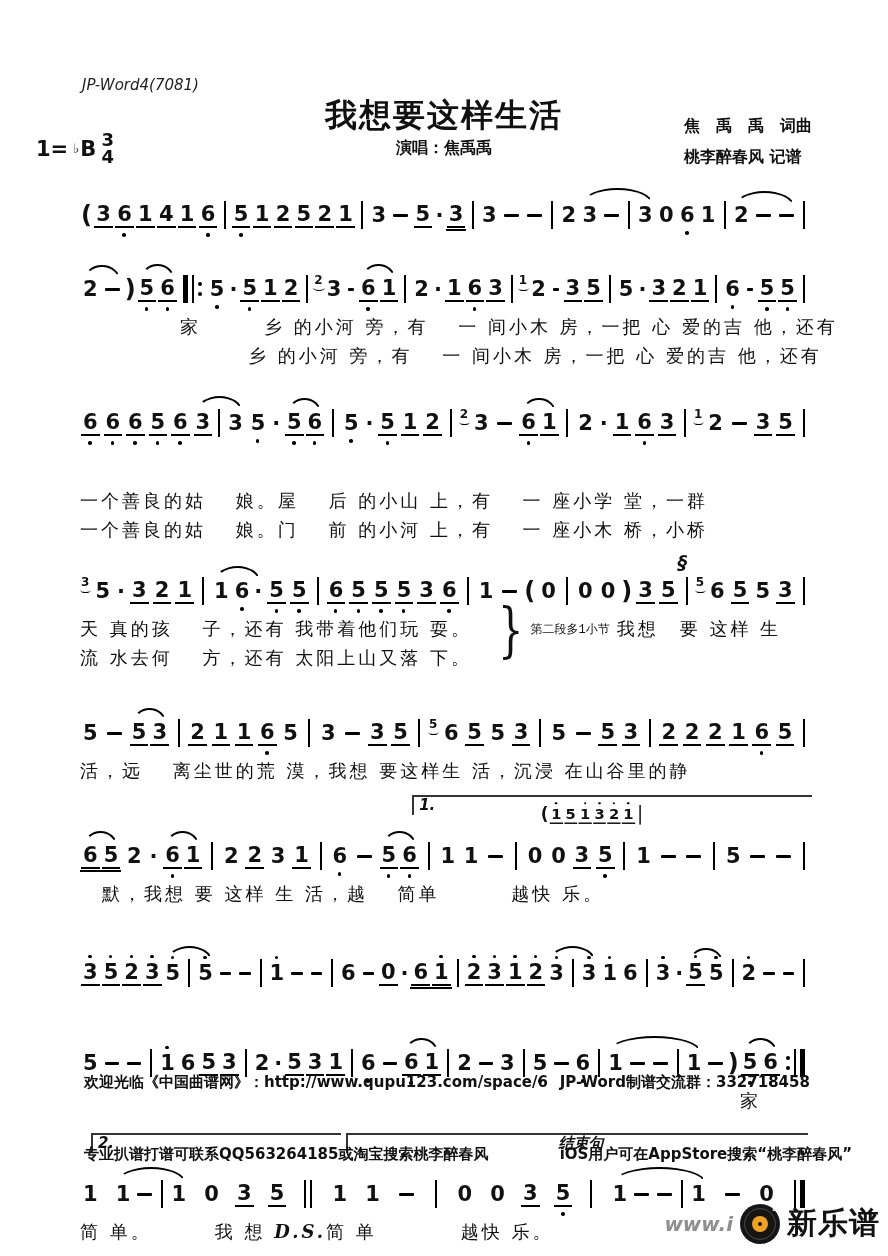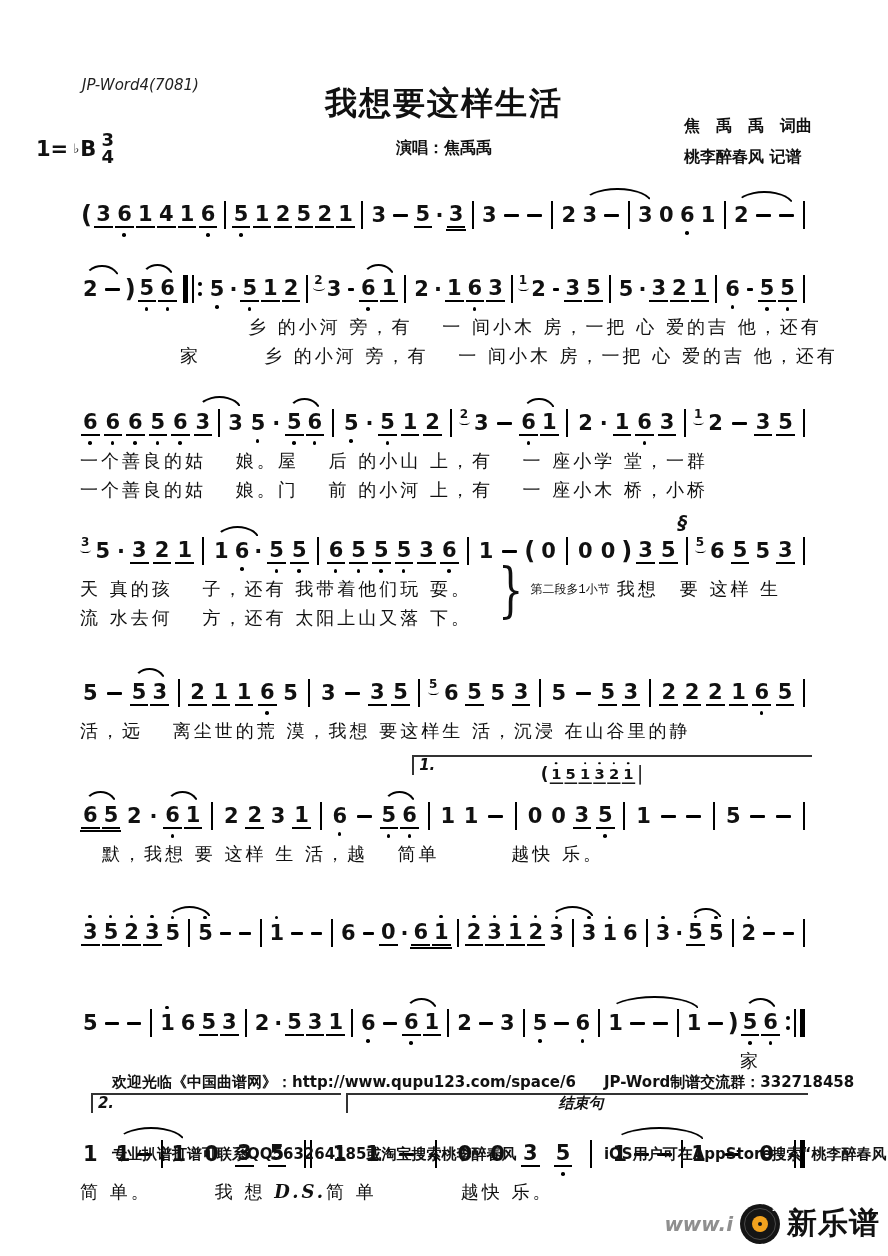--- a/index.html
+++ b/index.html
@@ -54,38 +54,38 @@
   .volta span{font-style:italic;font-weight:bold;font-size:15px;padding-left:5px;position:relative;top:-2px;display:inline-block;}
   .cue{position:absolute;display:flex;align-items:center;transform:scale(.7);transform-origin:left top;}
   .tail{position:absolute;display:flex;align-items:center;gap:7px;}
   .brace{font-size:40px;font-weight:normal;transform:scaleY(1.5);font-family:"DejaVu Serif",serif;}
   .tailnote{font-size:12px;font-family:Liberation Mono, monospace;}
   .tailtext{font-size:18px;font-family:"DejaVu Serif",serif;letter-spacing:3px;white-space:pre;}
   .ds{font-style:italic;font-weight:bold;font-family:"DejaVu Serif",serif;text-align:center;}
   
   .footer{position:absolute;left:84px;right:36px;top:1022px;display:flex;justify-content:space-between;
           font-size:15px;font-weight:bold;line-height:1.6;}
-  .footer .col{white-space:pre;margin-left:28px;}
+  .footer .col{white-space:pre;}
   
   .brand{position:absolute;right:8px;bottom:12px;display:flex;align-items:center;gap:7px;}
   .brand .www{color:#8f8f8f;font-weight:bold;font-style:italic;font-size:20px;}
   .vinyl{position:relative;width:40px;height:40px;border-radius:50%;background:#151515;flex:none;}
   .vinyl::before{content:"";position:absolute;inset:4px;border:1px solid #4a4a4a;border-radius:50%;}
   .vinyl .label{position:absolute;inset:12px;border-radius:50%;background:#f2a21e;}
   .vinyl .hole{position:absolute;left:50%;top:50%;width:4px;height:4px;margin:-2px 0 0 -2px;border-radius:50%;background:#151515;}
   .vinyl .nt{position:absolute;right:2px;top:-2px;color:#fff;font-size:10px;}
   .brand .name{font-size:30px;font-weight:bold;color:#111;letter-spacing:1px;font-family:"DejaVu Sans",sans-serif;}
 </style>
 </head>
 <body>
 
 <div class="page">
 
   <div class="jpword">JP-Word4(7081)</div>
-  <h1 class="title" style="margin:0;">我想要这样生活</h1>
+  <h1 class="title" style="margin:12px;">我想要这样生活</h1>
 
   <div class="credits">
     <div>焦　禹　禹　词曲</div>
     <div>桃李醉春风 记谱</div>
   </div>
 
   <div class="performer">演唱：焦禹禹</div>
 
   <div class="keysig">
     <span>1=</span>
@@ -225,22 +225,22 @@
             <i class="bl thin"></i>
           </span>
           <span class="note">6<i class="dd"></i></span>
           <span class="dash"></span>
           <span class="note u1">5<i class="dd"></i></span>
           <span class="note u1">5<i class="dd"></i></span>
           <span class="barwrap">
             <i class="bl thin"></i>
           </span>
         </div>
+        <div class="lyric" style="padding-left: 100px;">家　　　乡 的小河 旁，有　 一 间小木 房，一把 心 爱的吉 他，还有</div>
         <div class="lyric" style="padding-left: 168px;">乡 的小河 旁，有　 一 间小木 房，一把 心 爱的吉 他，还有</div>
-        <div class="lyric" style="padding-left: 100px;">家　　　乡 的小河 旁，有　 一 间小木 房，一把 心 爱的吉 他，还有</div>
       </div>
       <div class="system">
         <div class="staff">
           <span class="note u1">6<i class="dd"></i></span>
           <span class="note u1">6<i class="dd"></i></span>
           <span class="note u1">6<i class="dd"></i></span>
           <span class="note u1">5<i class="dd"></i></span>
           <span class="note u1">6<i class="dd"></i></span>
           <span class="sg">
             <i class="arc"></i>
@@ -289,21 +289,21 @@
           </span>
           <span class="grace">1<i class="gq"></i></span>
           <span class="note">2</span>
           <span class="dash"></span>
           <span class="note u1">3</span>
           <span class="note u1">5</span>
           <span class="barwrap">
             <i class="bl thin"></i>
           </span>
         </div>
-        <div class="lyric" style="padding-left: 0px;">一个善良的姑　 娘。屋　 后 的小山 上，有　 一 座小学 堂，一群</div>
+        <div class="lyric" style="padding-left: 0px; margin-top: 40px;">一个善良的姑　 娘。屋　 后 的小山 上，有　 一 座小学 堂，一群</div>
         <div class="lyric" style="padding-left: 0px;">一个善良的姑　 娘。门　 前 的小河 上，有　 一 座小木 桥，小桥</div>
       </div>
       <div class="system">
         <div class="staff">
           <span class="grace">3<i class="gq"></i></span>
           <span class="note">5</span>
           <span class="aug">·</span>
           <span class="note u1">3</span>
           <span class="note u1">2</span>
           <span class="note u1">1</span>

